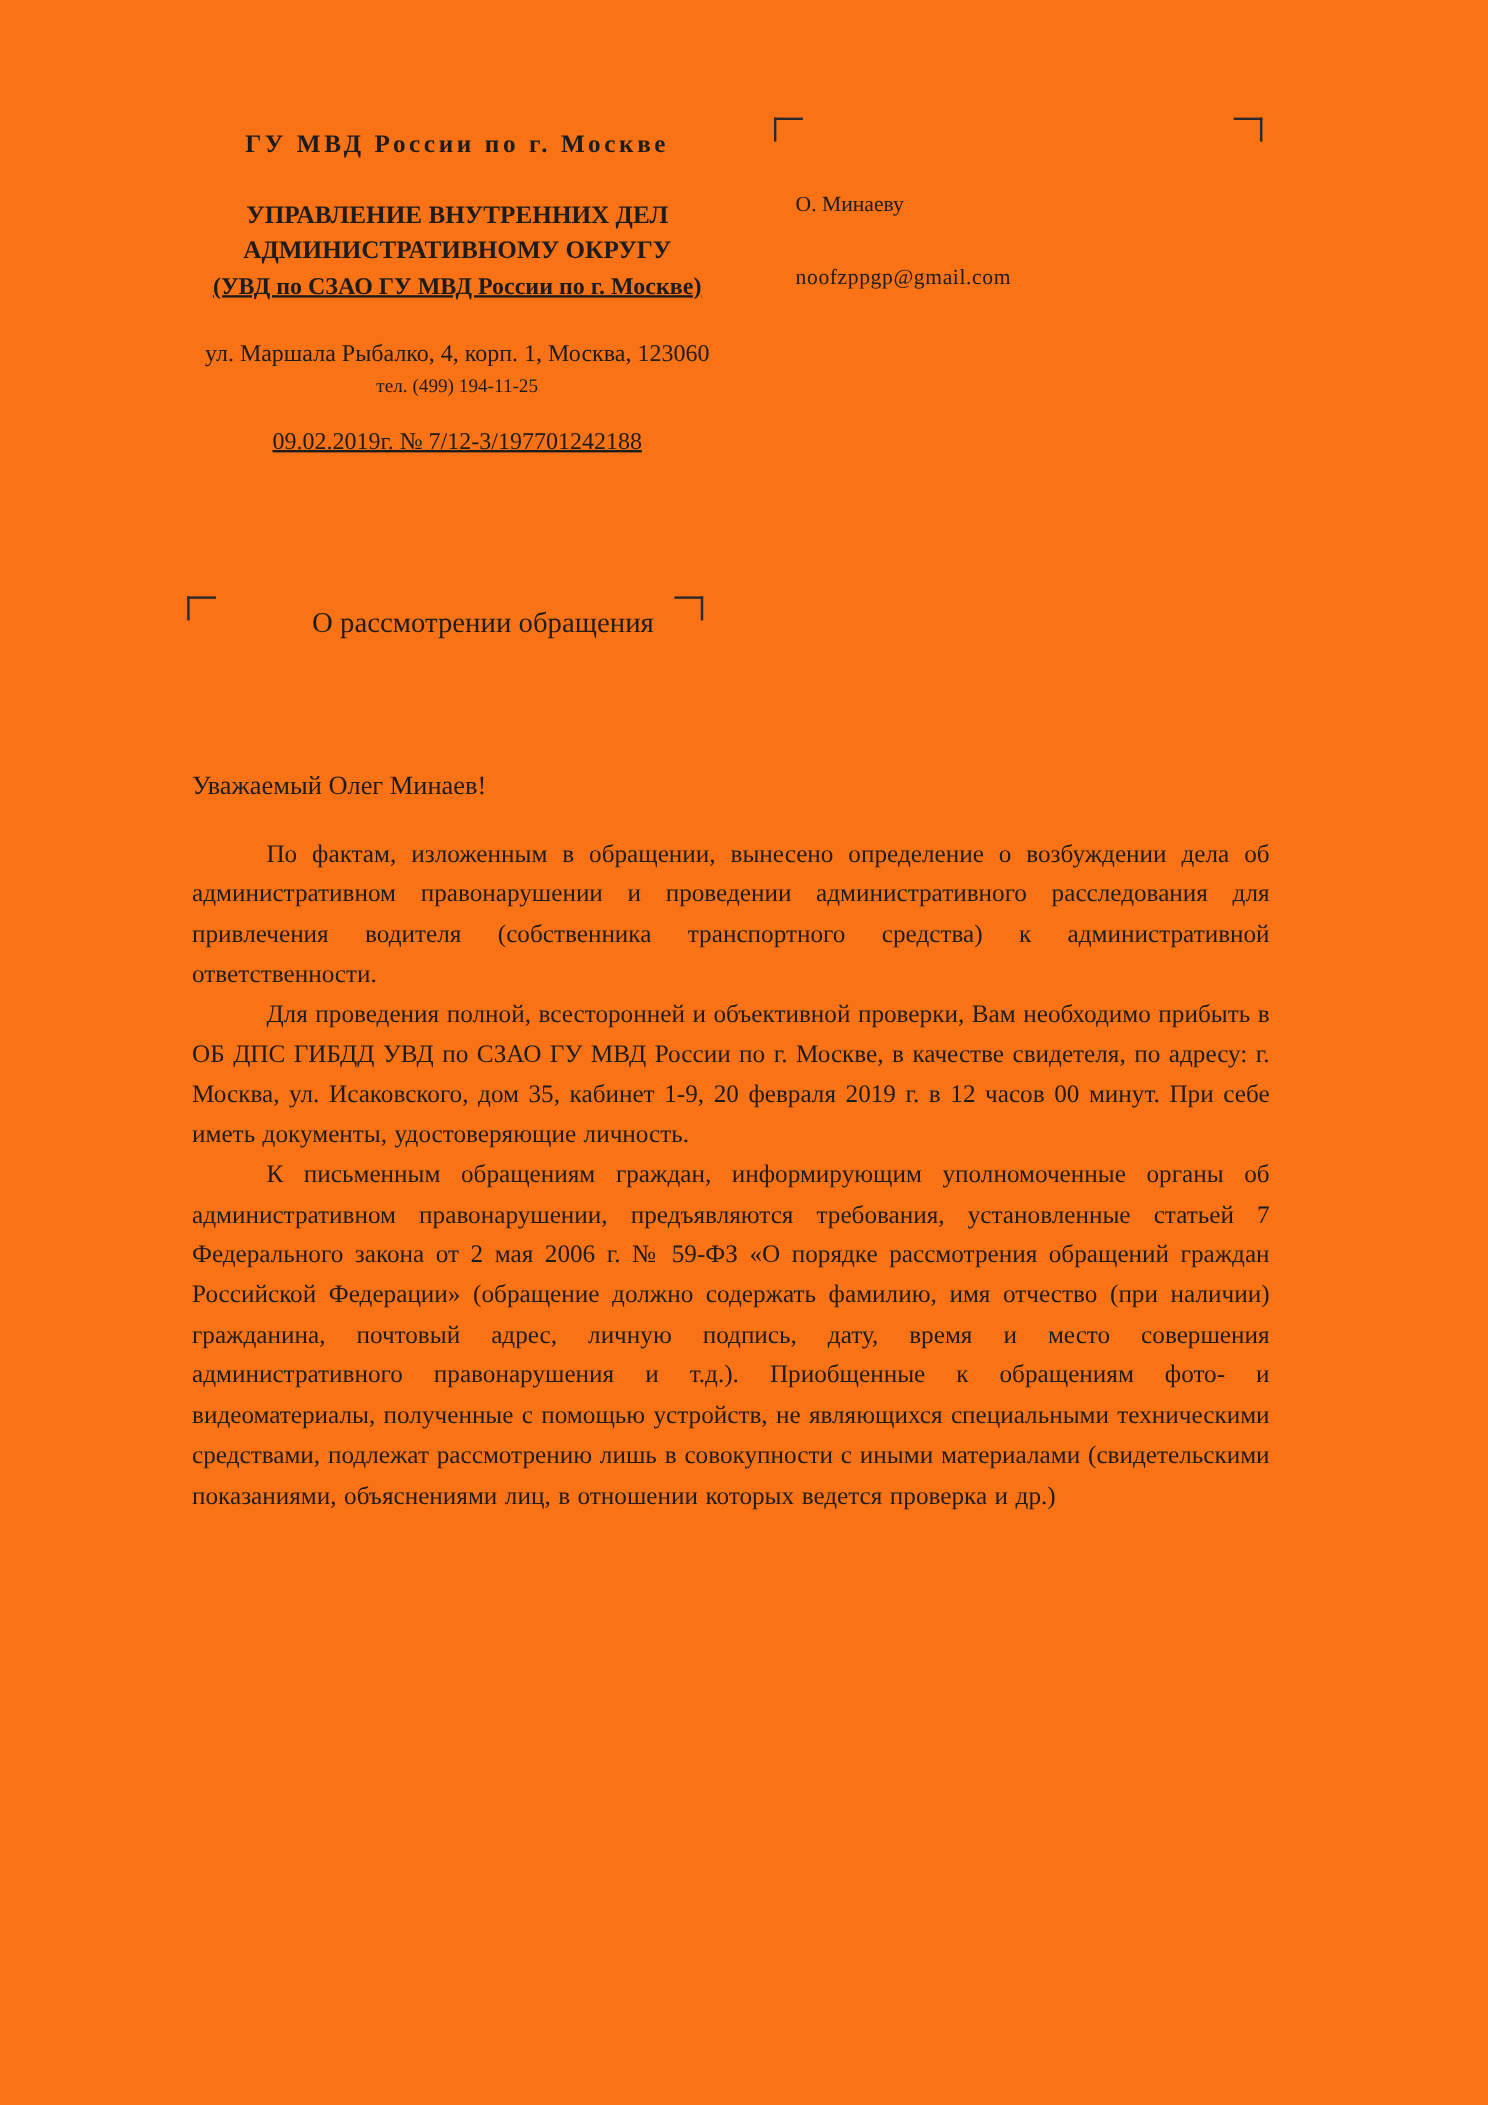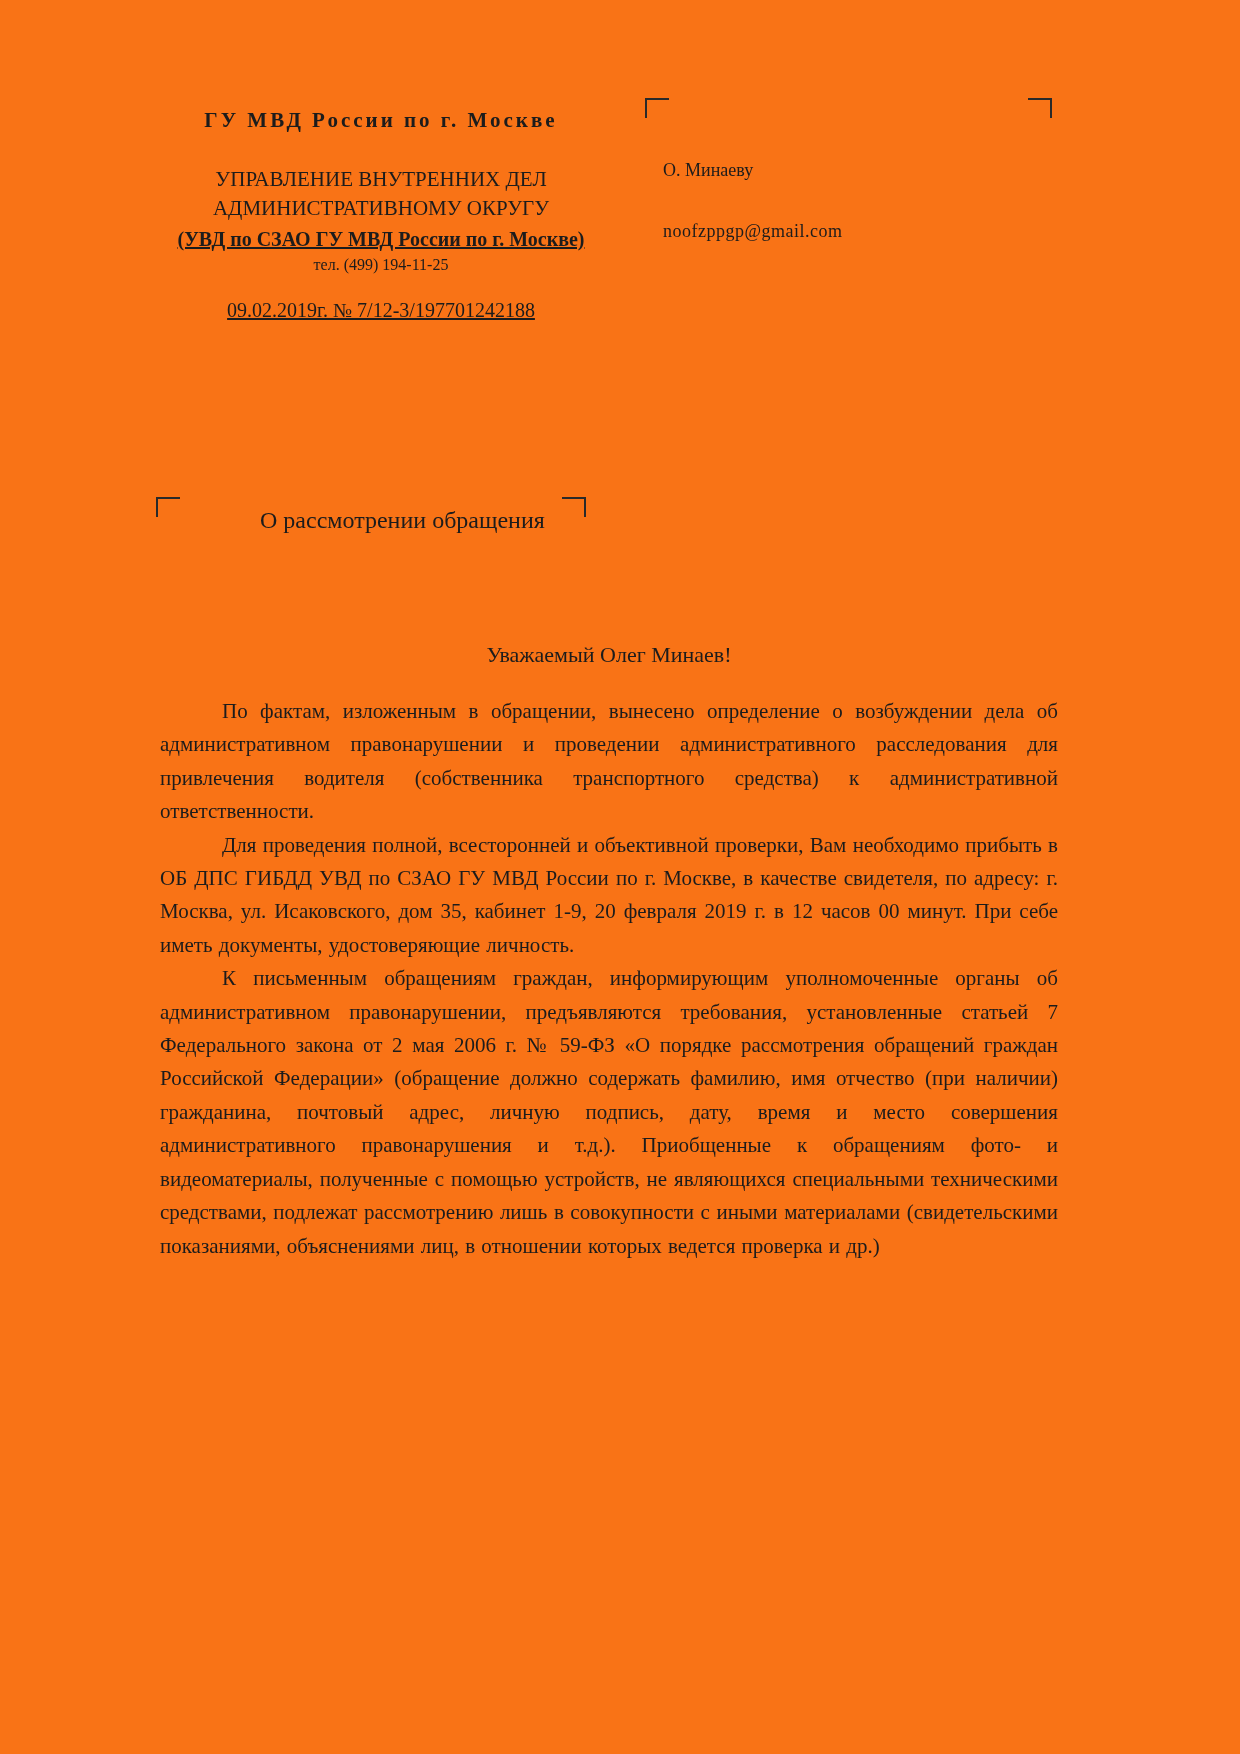--- a/index.html
+++ b/index.html
@@ -27,21 +27,21 @@
     text-align: center;
   }
   .lh-top {
     font-weight: bold;
     font-size: 21px;
     letter-spacing: 3px;
     margin-bottom: 32px;
     white-space: nowrap;
   }
   .lh-name {
-    font-weight: normal;
+    font-weight: bold;
     font-size: 21px;
     line-height: 29px;
   }
   .lh-paren {
     font-weight: bold;
     font-size: 20px;
     margin-top: 5px;
     white-space: nowrap;
     text-decoration: underline;
   }
@@ -101,21 +101,20 @@
   }
 
   
   .body-block {
     position: absolute;
     left: 160px;
     width: 898px;
     top: 642px;
   }
   .salutation {
-    text-align: center;
     font-size: 22px;
     margin: 0 0 27px 0;
   }
   .para {
     font-size: 21px;
     line-height: 33.4px;
     text-align: justify;
     text-indent: 62px;
     margin: 0;
     word-spacing: 1px;
@@ -124,20 +123,21 @@
 </head>
 <body>
 
 <div class="page">
 
   <div class="letterhead">
     <div class="lh-top">ГУ МВД России по г. Москве</div>
     <div class="lh-name">УПРАВЛЕНИЕ ВНУТРЕННИХ ДЕЛ</div>
     <div class="lh-name">АДМИНИСТРАТИВНОМУ ОКРУГУ</div>
     <div class="lh-paren">(УВД по СЗАО ГУ МВД России по г. Москве)</div>
+    <div class="lh-address">ул. Маршала Рыбалко, 4, корп. 1, Москва, 123060</div>
     <div class="lh-phone">тел. (499) 194-11-25</div>
     <div>
       <span class="lh-ref">09.02.2019г. № 7/12-3/197701242188</span>
     </div>
   </div>
 
   <div class="recipient">
     <div>О. Минаеву</div>
     <div class="recipient-email">noofzppgp@gmail.com</div>
   </div>

